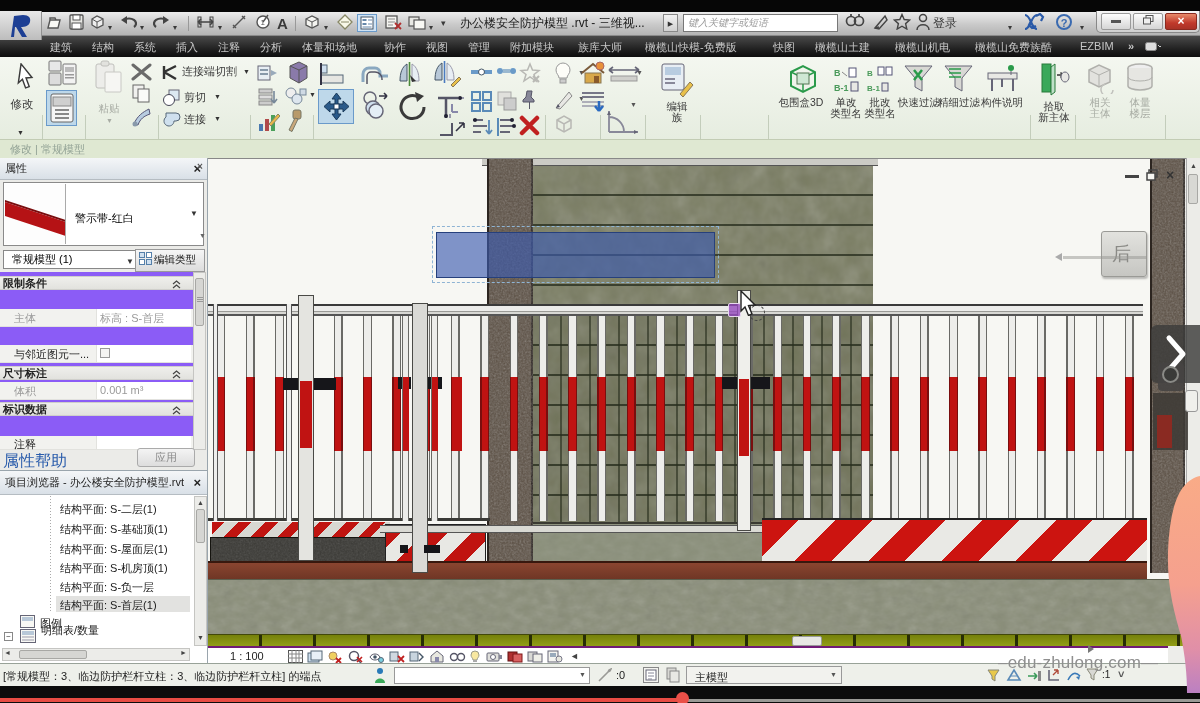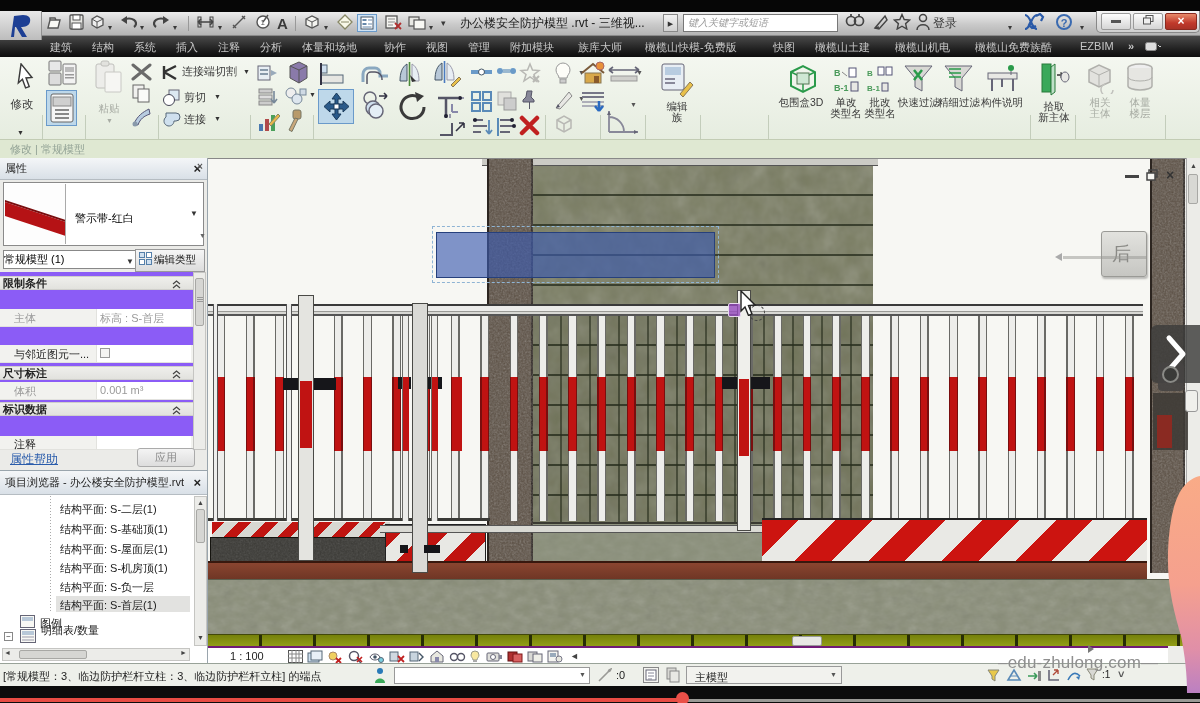--- a/index.html
+++ b/index.html
@@ -25,30 +25,30 @@
 .rsep{position:absolute;top:58px;width:1px;height:79px;background:#c3cdbb}
 .rlbl{position:absolute;font-size:10.5px;color:#3a3a3a;text-align:center;line-height:11px}
 .gray{color:#a8aca4}
 
 #modbar{left:0;top:139px;width:1200px;height:19px;background:#dfe8d2;border-top:1px solid #c2ccb4;font-size:11px;color:#93a396;line-height:18px}
 
 #props{left:0;top:158px;width:208px;height:312px;background:#ebebe8;border-right:1px solid #9aa5ad}
 #phead{left:0;top:0;width:207px;height:22px;background:linear-gradient(#f4f6f8,#d9e0e7);border-bottom:1px solid #b5bcc2;font-size:11px;color:#222;line-height:21px}
 #typesel{left:3px;top:24px;width:201px;height:64px;background:#fff;border:1px solid #8a8a8a}
 #thumb{left:1px;top:1px;width:61px;height:60px;background:#fdfdfd;border-right:1px solid #aaa;overflow:hidden}
-#combo1{left:3px;top:92px;width:136px;height:19px;background:#fff;border:1px solid #888;font-size:11px;line-height:17px;padding-left:0}
+#combo1{left:3px;top:92px;width:136px;height:19px;background:#fff;border:1px solid #888;font-size:11px;line-height:17px;padding-left:8px}
 #edittype{left:135px;top:91px;width:70px;height:23px;background:linear-gradient(#f6f6f6,#dcdcdc);border:1px solid #999;font-size:10.5px;line-height:19px;color:#222}
 #pgrid{left:0;top:114px;width:193px;height:178px;background:#8b5cf6;overflow:hidden}
 .sech{position:absolute;left:0;width:193px;height:14px;background:linear-gradient(#efefec,#e2e2de);border-top:1px solid #cfcfcb;border-bottom:1px solid #cfcfcb;font-size:11px;font-weight:bold;color:#222;line-height:13px;padding-left:3px}
 .prow{position:absolute;left:0;width:193px;border-bottom:1px solid #e2e2de;font-size:11px;color:#222;background:#f2f2ef}
 .plab{position:absolute;left:14px;top:2px}
 .pval{position:absolute;left:96px;top:0;width:95px;height:100%;background:#fff;border-left:1px solid #e2e2de;padding:2px 0 0 3px}
 .grey{color:#9a9a9a}
 #pscroll{left:193px;top:114px;width:13px;height:178px;background:#ecece9;border:1px solid #c5c5c2}
-#phelp{left:10px;top:293px;font-size:12px;color:#2a5cab;text-decoration:underline}
+#phelp{left:3px;top:293px;font-size:16px;color:#2a5cab;}
 #apply{left:137px;top:290px;width:58px;height:19px;background:linear-gradient(#f4f4f4,#ddd);border:1px solid #aaa;border-radius:3px;color:#8a8a8a;font-size:11px;text-align:center;line-height:17px}
 
 #brow{left:0;top:470px;width:208px;height:193px;background:#fff;border-right:1px solid #9aa5ad;border-top:1px solid #9aa5ad}
 #bhead{left:0;top:0;width:207px;height:24px;background:linear-gradient(#f4f6f8,#d9e0e7);border-bottom:1px solid #b5bcc2;font-size:11px;color:#222;line-height:23px}
 .trow{position:absolute;left:60px;font-size:11px;color:#1a1a1a;white-space:nowrap}
 #bscroll{left:194px;top:25px;width:13px;height:150px;background:#ecece9;border:1px solid #c5c5c2}
 #hscroll{left:2px;top:177px;width:188px;height:13px;background:#ecece9;border:1px solid #c5c5c2}
 
 #status{left:0;top:663px;width:1200px;height:23px;background:#eef0ea;border-top:1px solid #98a298;font-size:11px;color:#222}
 

